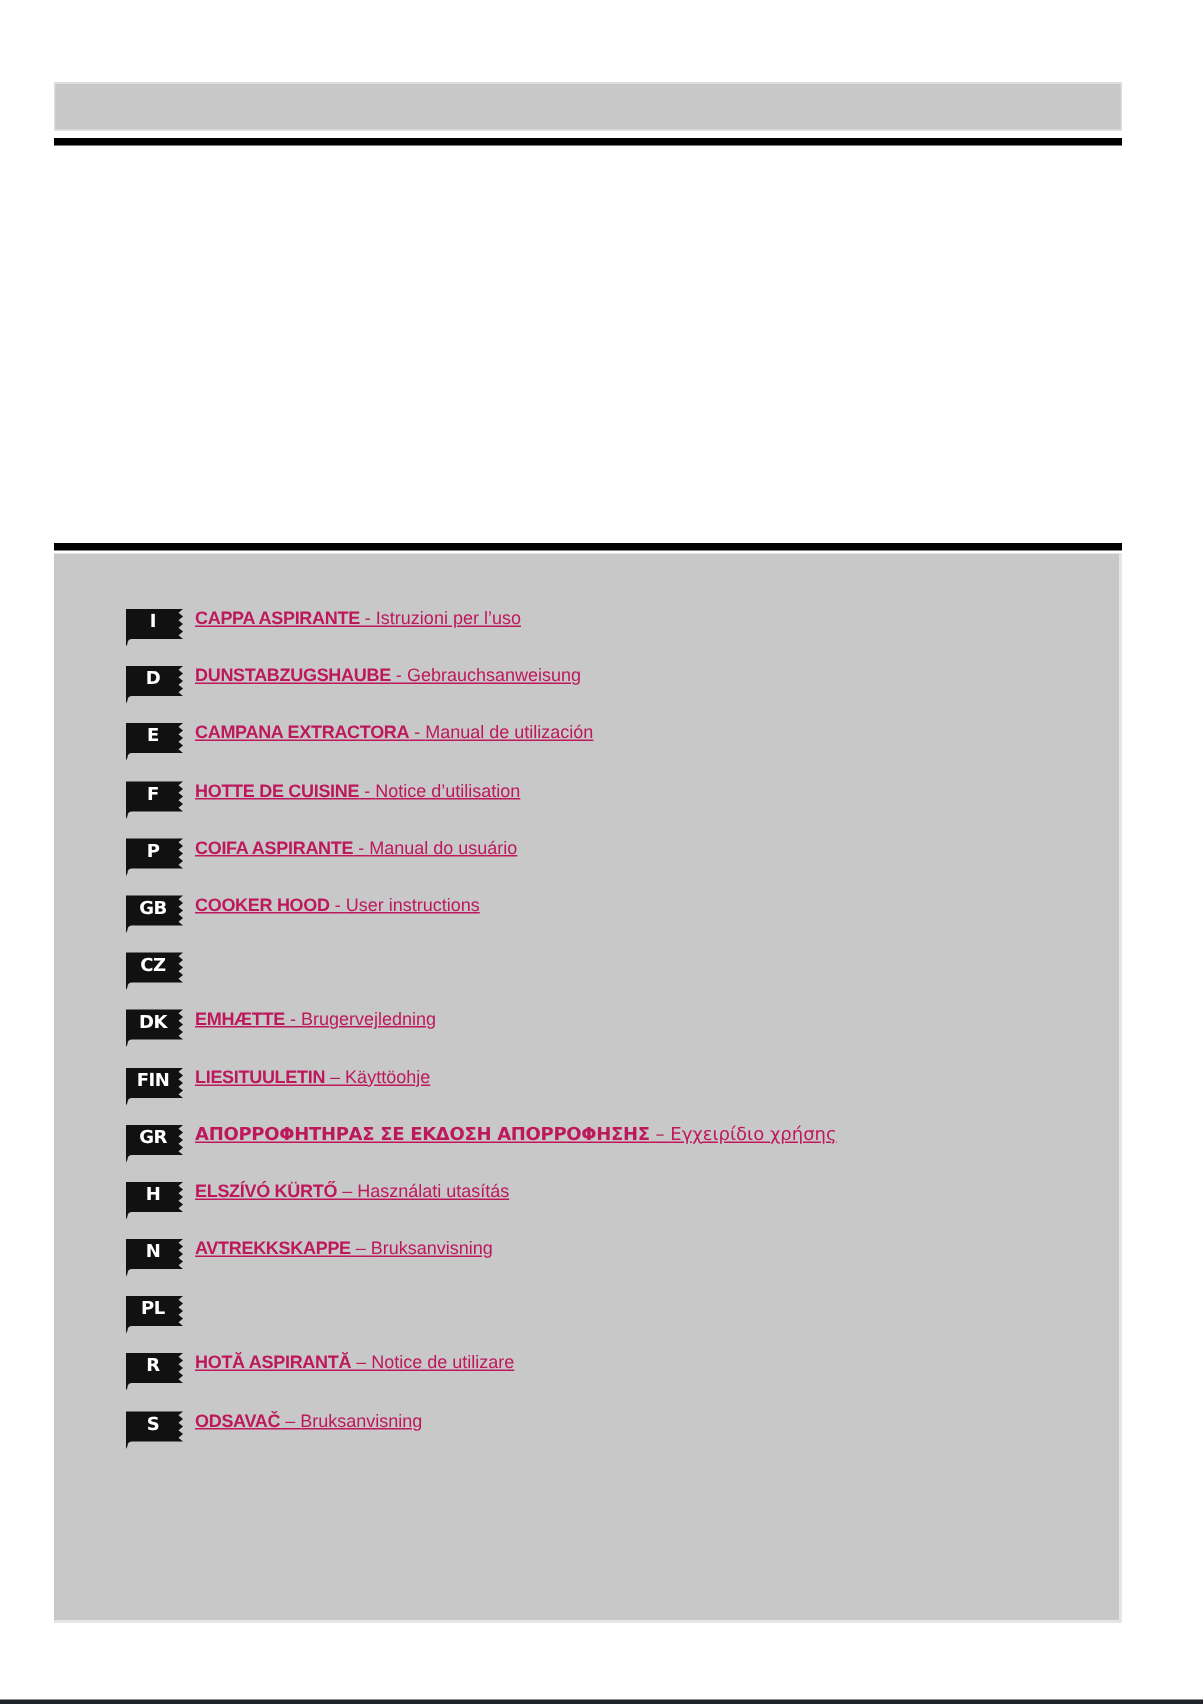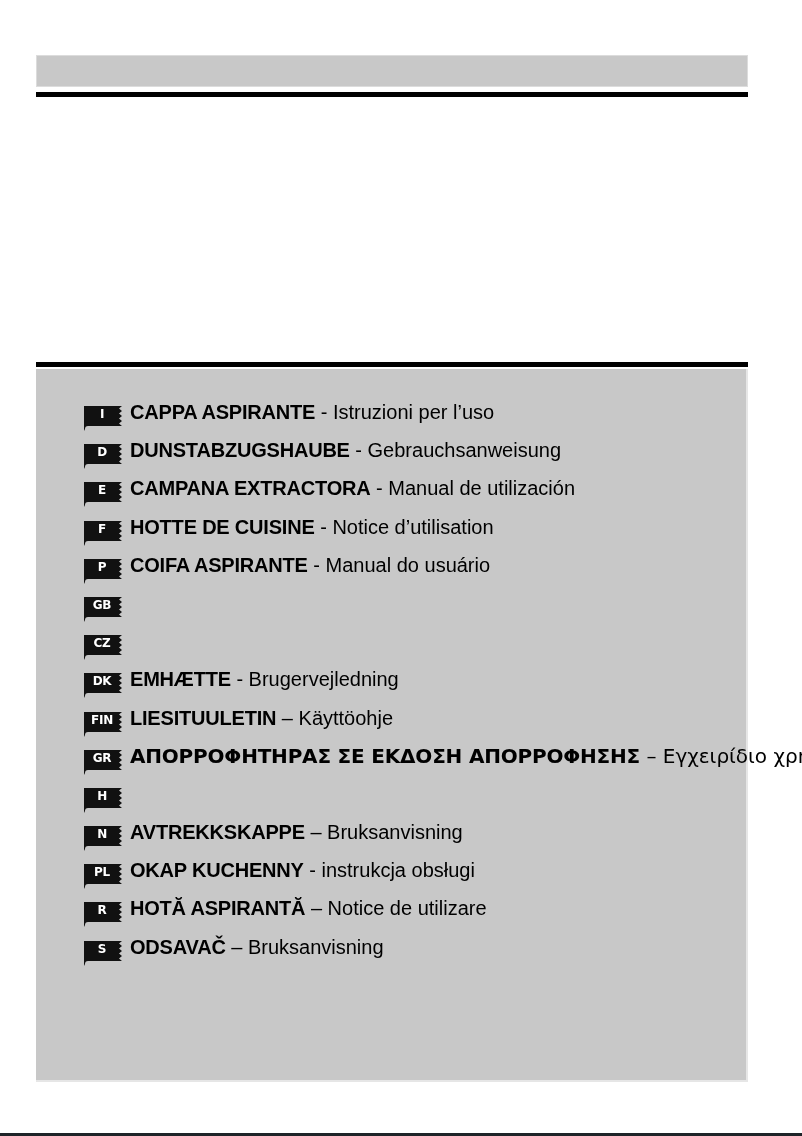--- a/index.html
+++ b/index.html
@@ -33,21 +33,21 @@
     }
     .flag {
       position: relative; width: 44px; height: 28px; flex: 0 0 44px; margin-top: 3px;
     }
     .flag svg { position: absolute; left: 0; top: 0; }
     .flag-code {
       position: absolute; left: 0; top: 2px; width: 40px; text-align: center;
       color: #fff; font-weight: bold; font-size: 12px; line-height: 16px;
       font-family: "DejaVu Sans", sans-serif; letter-spacing: -0.3px;
     }
-    .lang-text { margin-left: 4px; font-size: 20px; color: #000000; line-height: 22px; }
+    .lang-text { margin-left: 4px; font-size: 12px; color: #be185d; line-height: 22px; text-decoration: underline; }
     .lang-title { font-weight: bold; letter-spacing: -0.2px; }
     .lang-sep { font-weight: normal; }
     .lang-sub { font-weight: normal; }
   </style>
 </head>
 <body>
 
 <div class="top-band"></div>
 <div class="rule top"></div>
 <div class="rule mid"></div>
@@ -109,20 +109,23 @@
       <span class="lang-title">COIFA ASPIRANTE</span><span class="lang-sep"> - </span><span class="lang-sub">Manual do usuário</span>
     </span>
   </li>
       <li class="lang-item">
     <span class="flag">
       <svg width="44" height="28" viewBox="0 0 44 28">
         <path d="M2 2 H40 L37 4.5 L40 7 L37 9.5 L40 12 L37 14.5 L40 17 L37 19.5 L40 22 H6 Q3 22 3 25 L2 27 Z" fill="#111"></path>
       </svg>
       <span class="flag-code">GB</span>
     </span>
+    <span class="lang-text">
+      <span class="lang-title">COOKER HOOD</span><span class="lang-sep"> - </span><span class="lang-sub">User instructions</span>
+    </span>
   </li>
       <li class="lang-item">
     <span class="flag">
       <svg width="44" height="28" viewBox="0 0 44 28">
         <path d="M2 2 H40 L37 4.5 L40 7 L37 9.5 L40 12 L37 14.5 L40 17 L37 19.5 L40 22 H6 Q3 22 3 25 L2 27 Z" fill="#111"></path>
       </svg>
       <span class="flag-code">CZ</span>
     </span>
   </li>
       <li class="lang-item">
@@ -158,41 +161,41 @@
       <span class="lang-title">ΑΠΟΡΡΟΦΗΤΗΡΑΣ ΣΕ ΕΚΔΟΣΗ ΑΠΟΡΡΟΦΗΣΗΣ</span><span class="lang-sep"> – </span><span class="lang-sub">Εγχειρίδιο χρήσης</span>
     </span>
   </li>
       <li class="lang-item">
     <span class="flag">
       <svg width="44" height="28" viewBox="0 0 44 28">
         <path d="M2 2 H40 L37 4.5 L40 7 L37 9.5 L40 12 L37 14.5 L40 17 L37 19.5 L40 22 H6 Q3 22 3 25 L2 27 Z" fill="#111"></path>
       </svg>
       <span class="flag-code">H</span>
     </span>
+    <span class="lang-text">
+      <span class="lang-title">ELSZÍVÓ KÜRTŐ</span><span class="lang-sep"> – </span><span class="lang-sub">Használati utasítás</span>
+    </span>
   </li>
       <li class="lang-item">
     <span class="flag">
       <svg width="44" height="28" viewBox="0 0 44 28">
         <path d="M2 2 H40 L37 4.5 L40 7 L37 9.5 L40 12 L37 14.5 L40 17 L37 19.5 L40 22 H6 Q3 22 3 25 L2 27 Z" fill="#111"></path>
       </svg>
       <span class="flag-code">N</span>
     </span>
     <span class="lang-text">
       <span class="lang-title">AVTREKKSKAPPE</span><span class="lang-sep"> – </span><span class="lang-sub">Bruksanvisning</span>
     </span>
   </li>
       <li class="lang-item">
     <span class="flag">
       <svg width="44" height="28" viewBox="0 0 44 28">
         <path d="M2 2 H40 L37 4.5 L40 7 L37 9.5 L40 12 L37 14.5 L40 17 L37 19.5 L40 22 H6 Q3 22 3 25 L2 27 Z" fill="#111"></path>
       </svg>
       <span class="flag-code">PL</span>
-    </span>
-    <span class="lang-text">
-      <span class="lang-title">OKAP KUCHENNY</span><span class="lang-sep"> - </span><span class="lang-sub">instrukcja obsługi</span>
     </span>
   </li>
       <li class="lang-item">
     <span class="flag">
       <svg width="44" height="28" viewBox="0 0 44 28">
         <path d="M2 2 H40 L37 4.5 L40 7 L37 9.5 L40 12 L37 14.5 L40 17 L37 19.5 L40 22 H6 Q3 22 3 25 L2 27 Z" fill="#111"></path>
       </svg>
       <span class="flag-code">R</span>
     </span>
     <span class="lang-text">

